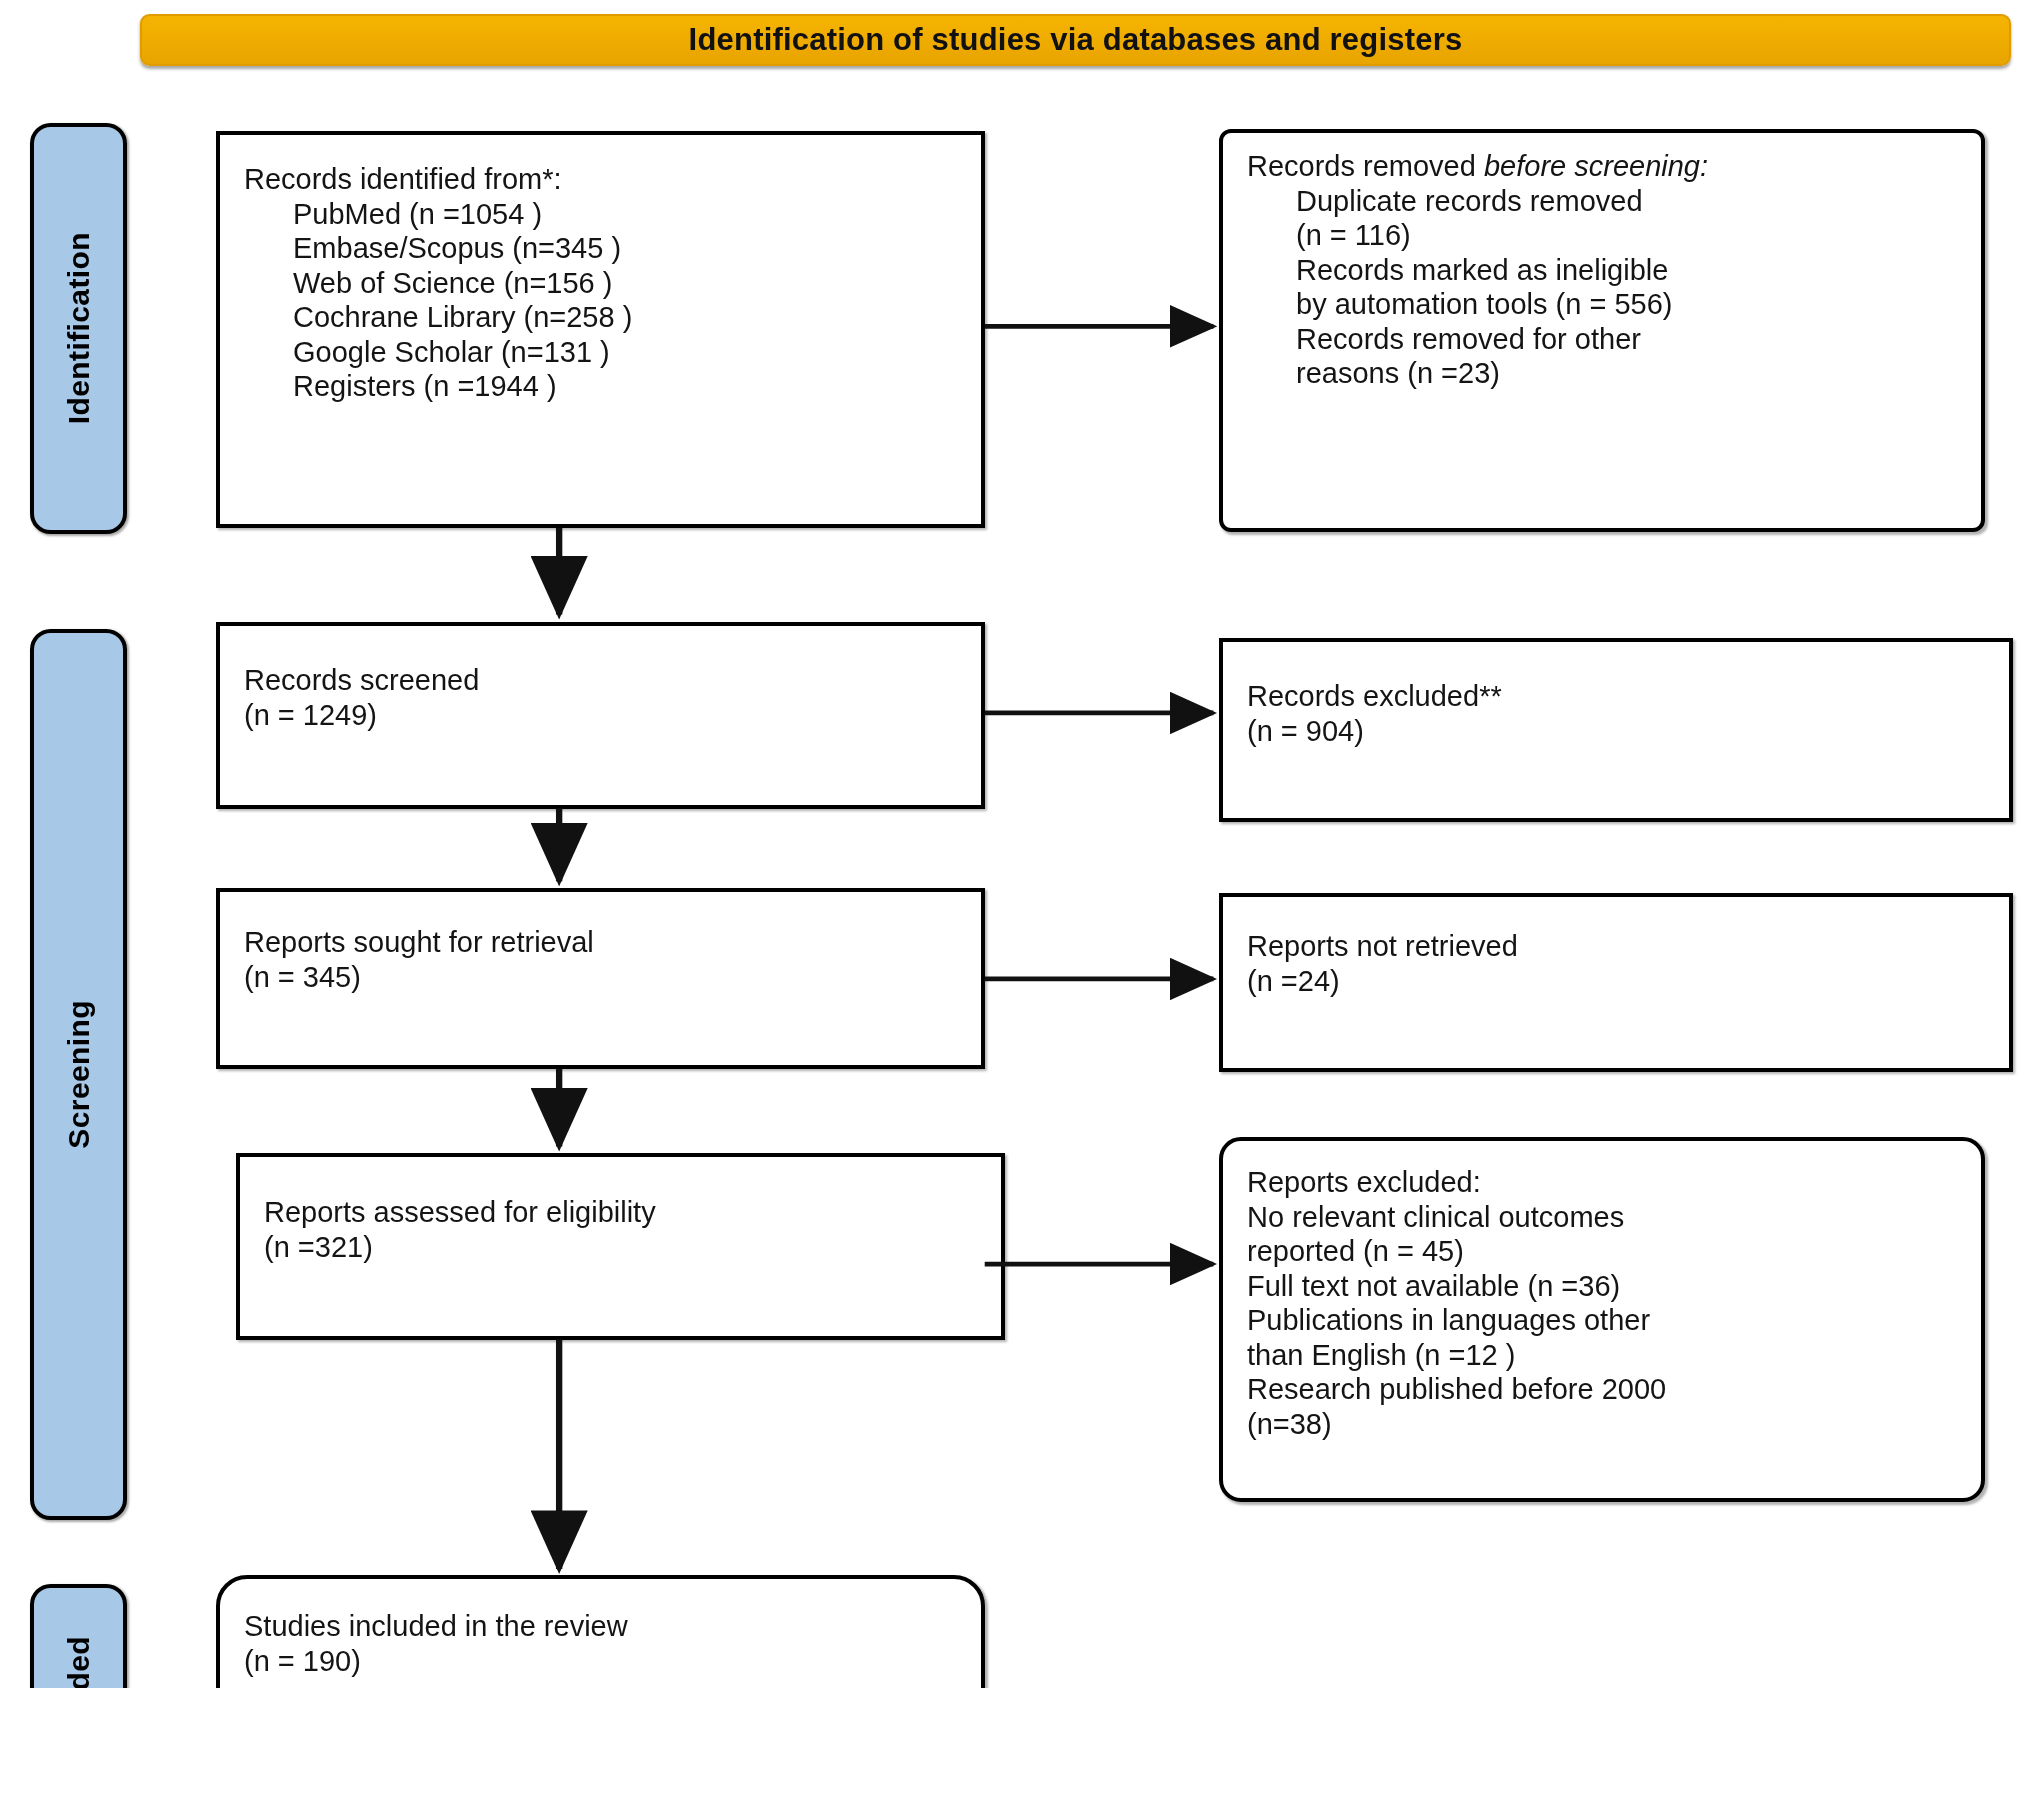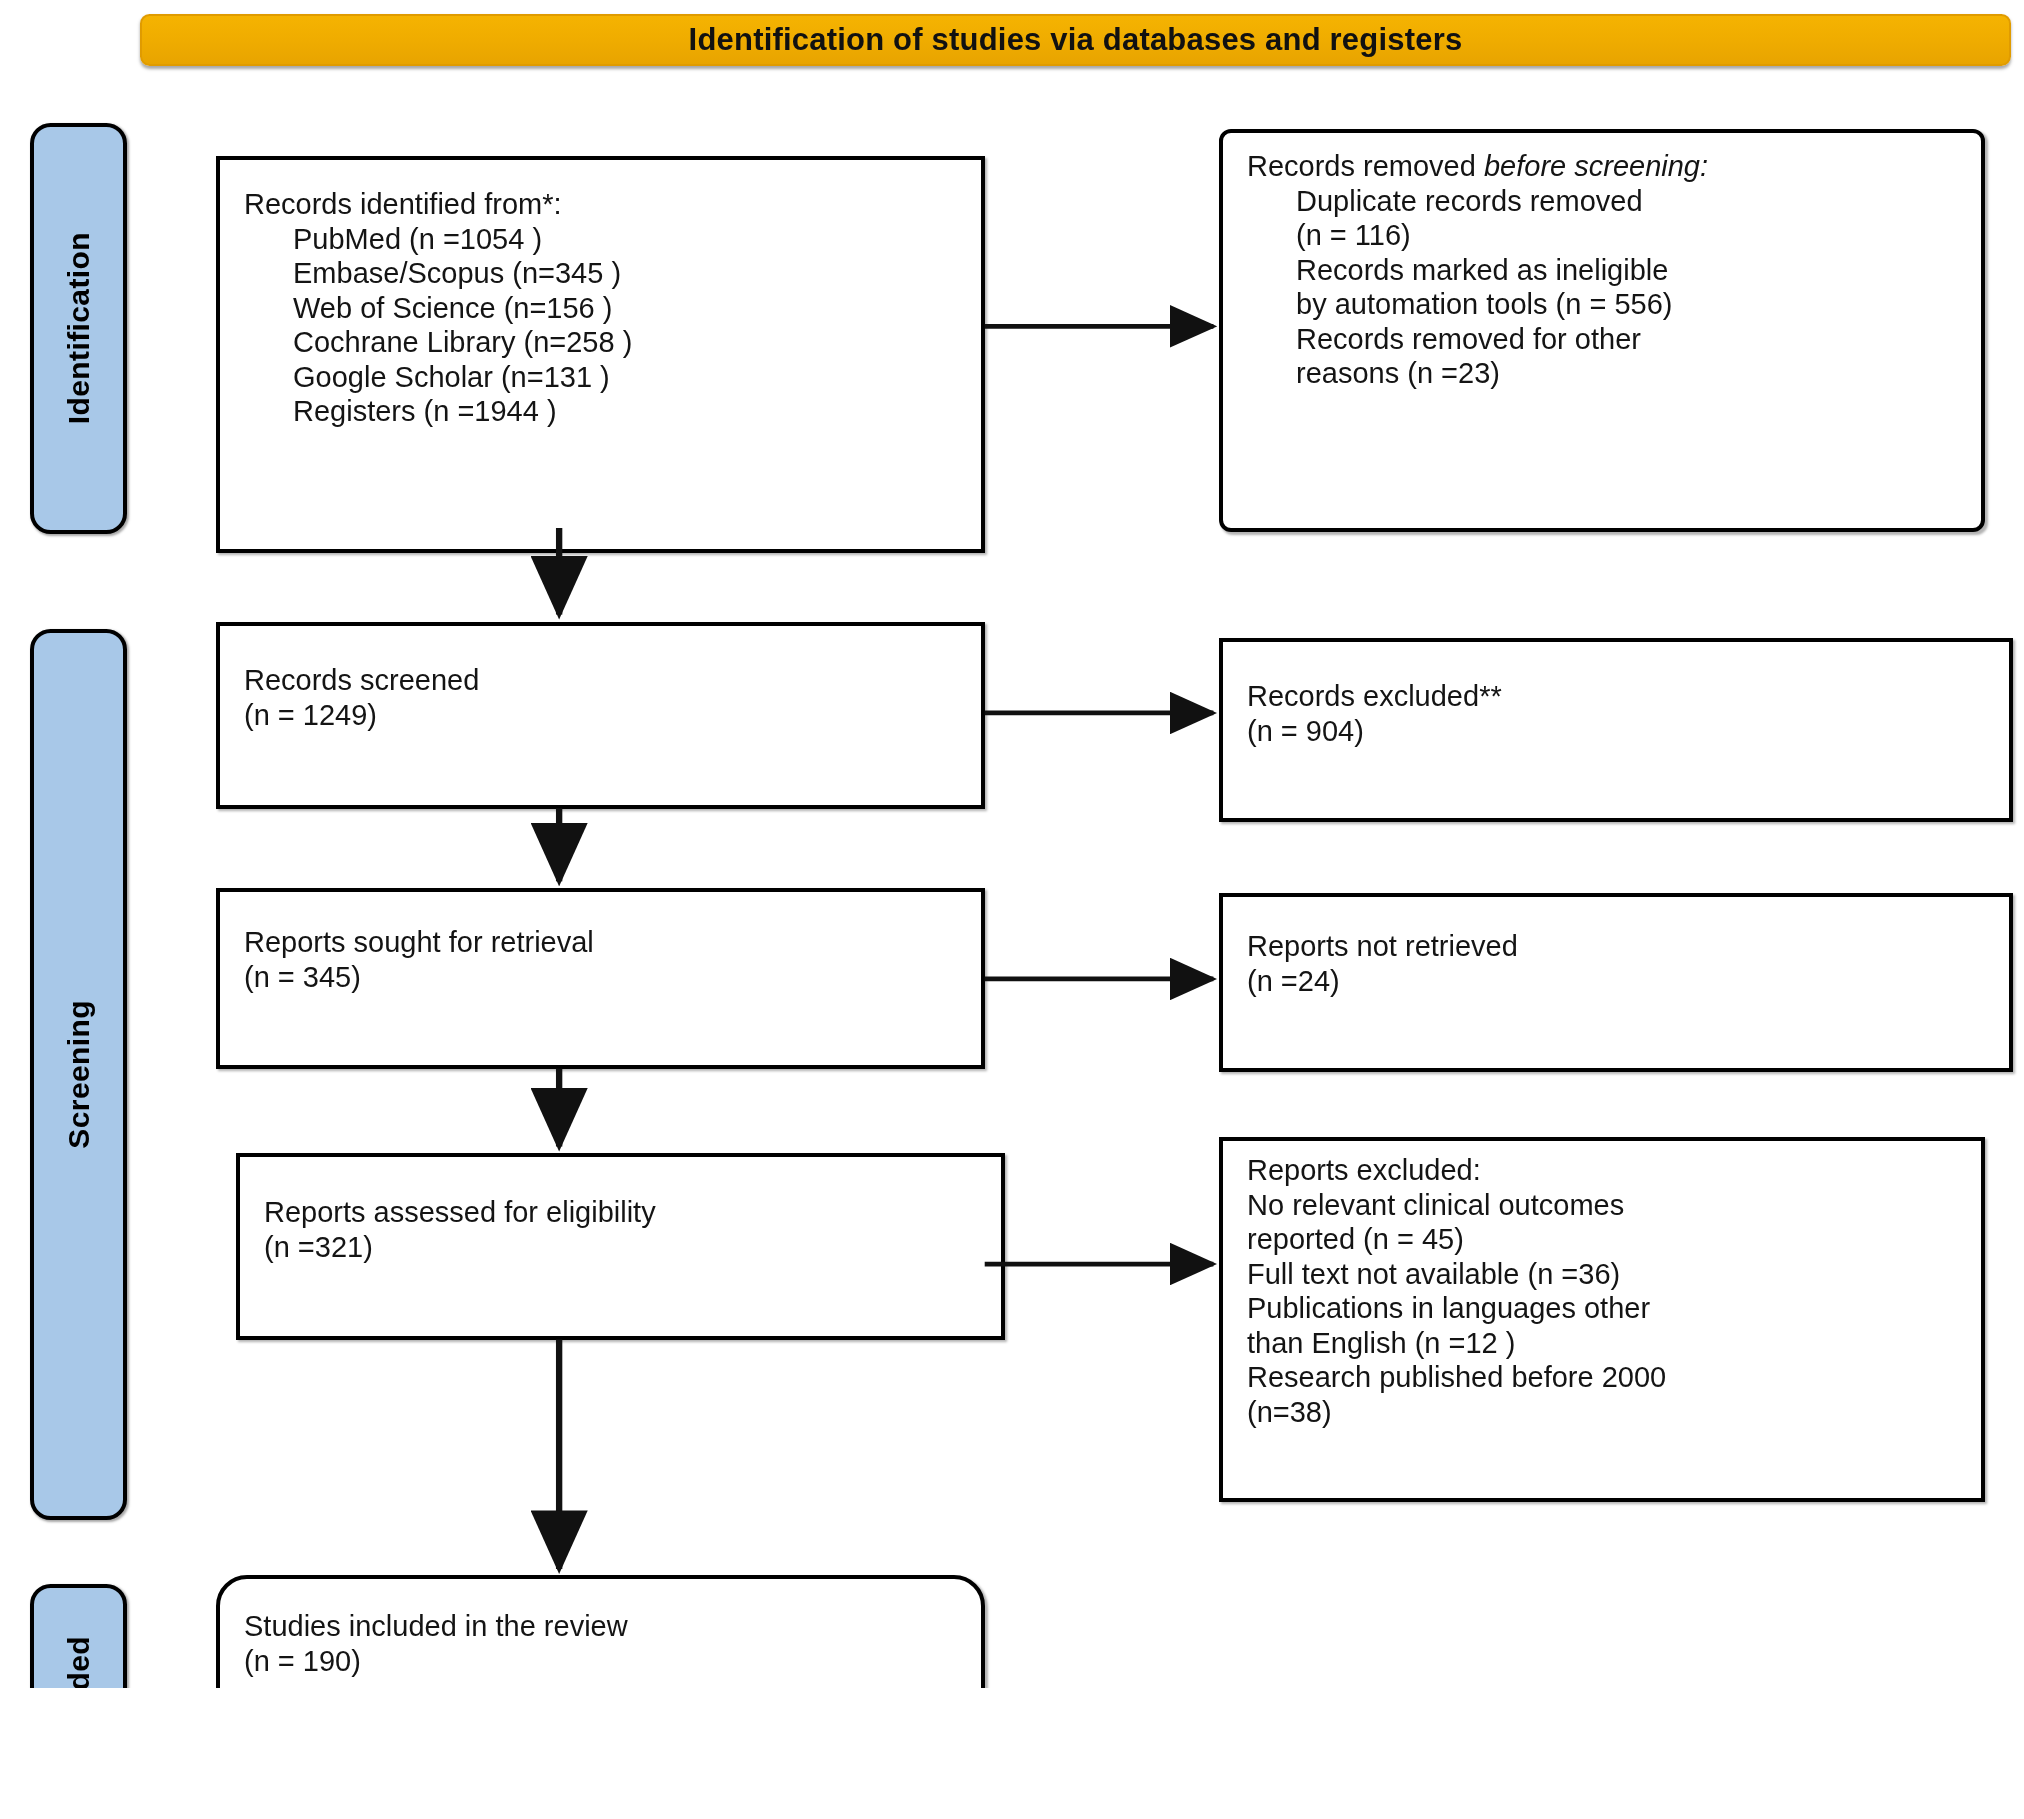--- a/index.html
+++ b/index.html
@@ -97,23 +97,23 @@
   #box-reports-excl    { left: 1219px; top: 1137px; width: 766px;  height: 365px; }
   #box-included        { left: 216px;  top: 1575px; width: 769px;  height: 230px; }
 
   
   #box-screened      { padding-top: 37px; }
   #box-excluded      { padding-top: 37px; }
   #box-sought        { padding-top: 33px; }
   #box-not-retrieved { padding-top: 32px; }
   #box-assessed      { padding-top: 38px; }
   #box-included      { padding-top: 30px; border-radius: 31px; }
-  #box-identified    { padding-top: 27px; margin-top: 25px; }
+  #box-identified    { padding-top: 27px; }
   #box-removed       { padding-top: 16px; border-radius: 12px; }
-  #box-reports-excl  { padding-top: 12px; }
+  #box-reports-excl  { padding-top: 24px; border-radius: 22px; }
 
   
   .conn { position: absolute; }
   .conn svg { display: block; }
 </style>
 </head>
 <body>
 
 <div id="diagram">
 

